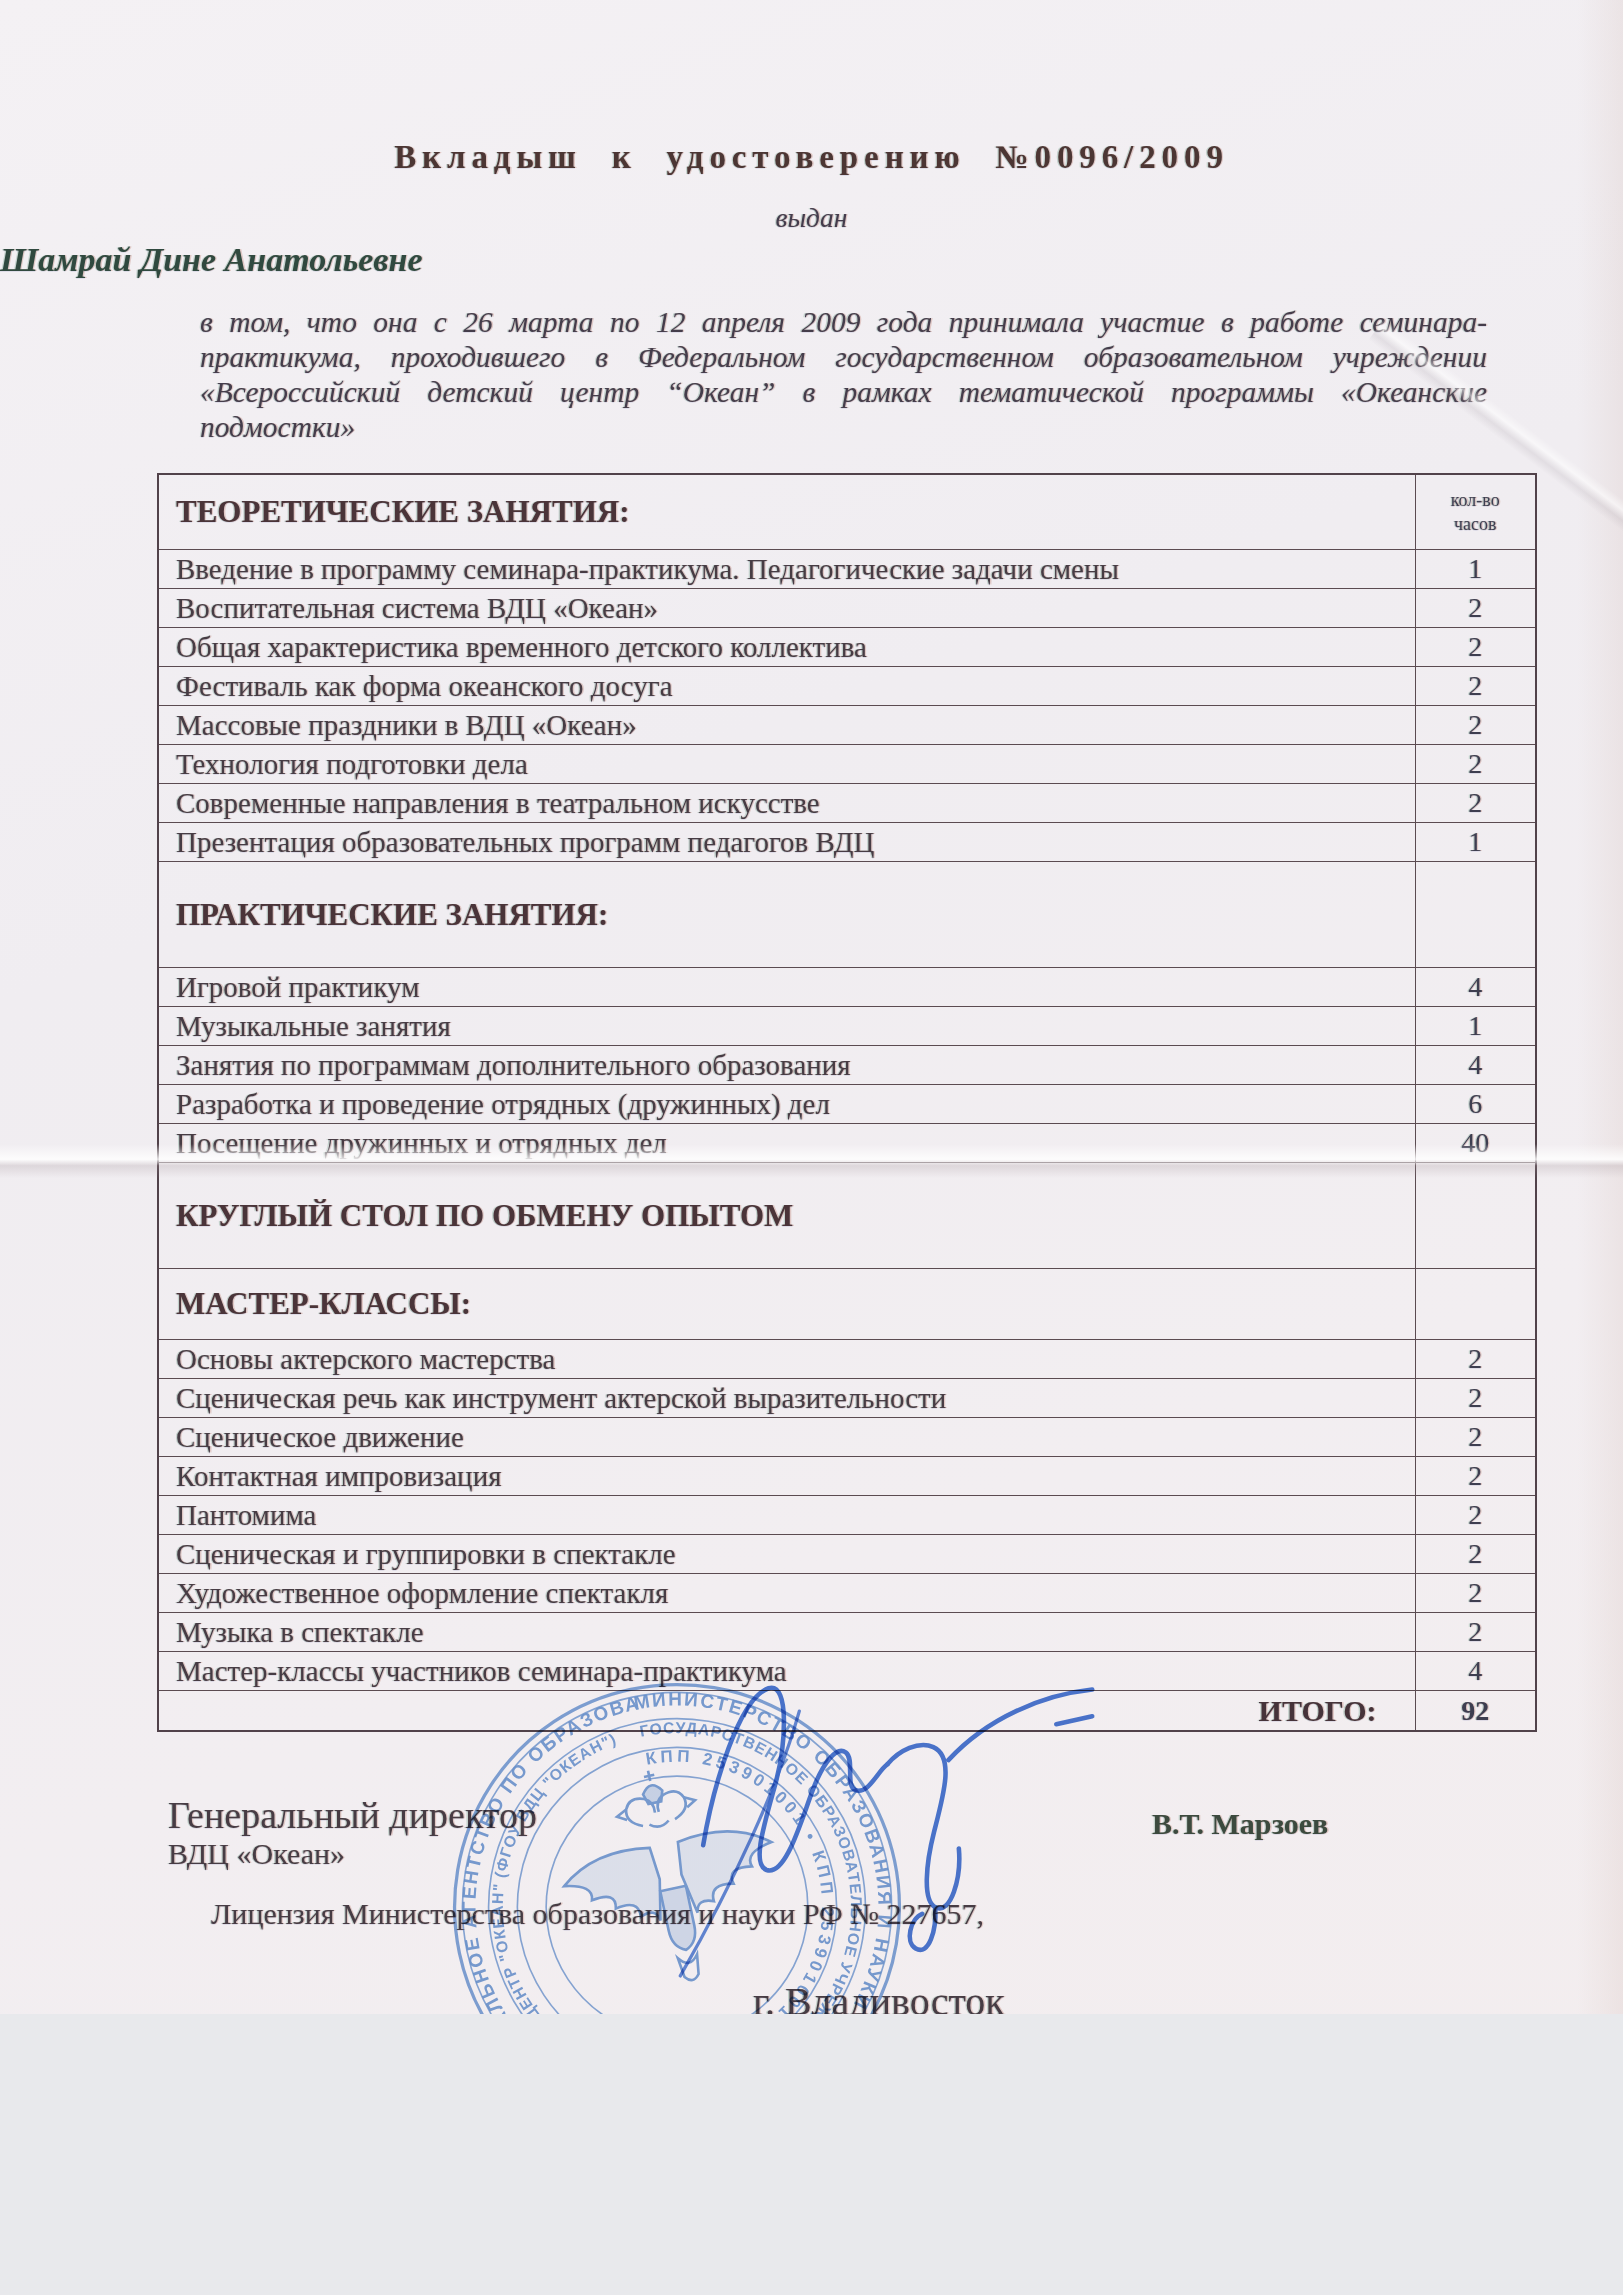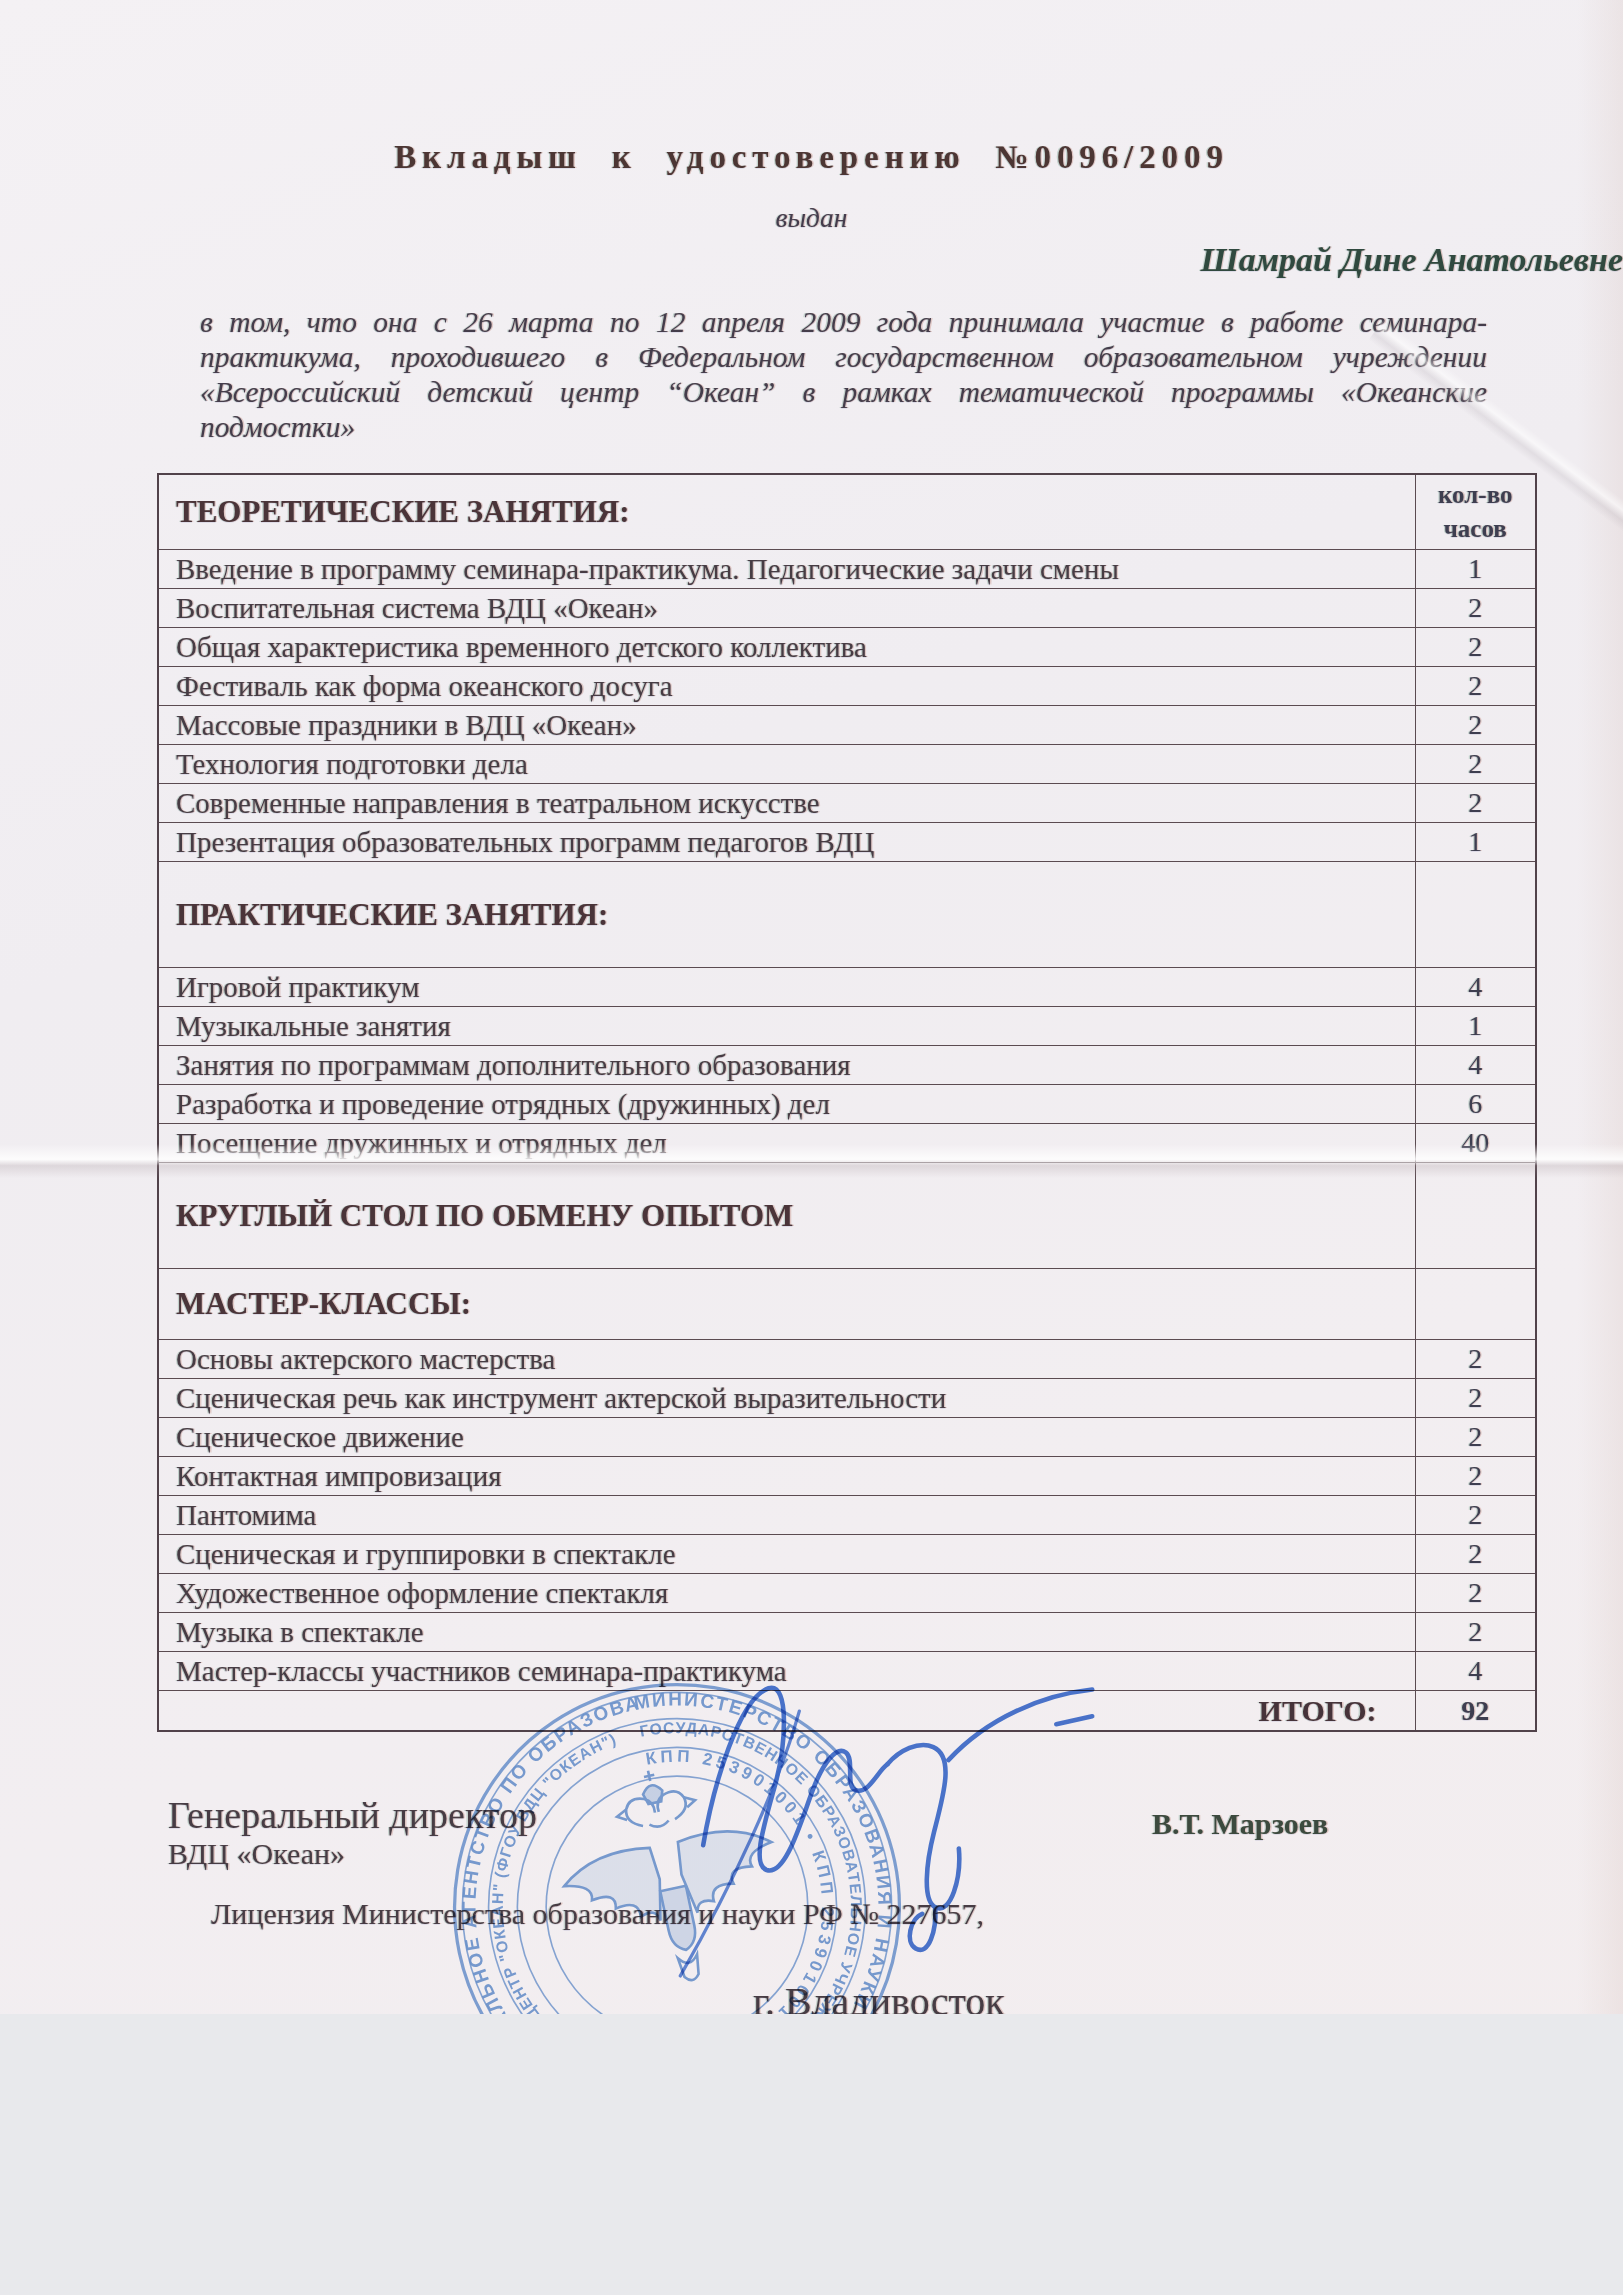--- a/index.html
+++ b/index.html
@@ -13,41 +13,41 @@
   .crease-h{position:absolute;left:0;top:1144px;width:1623px;height:34px;pointer-events:none;
          background:linear-gradient(180deg,rgba(255,255,255,0) 0%,rgba(255,255,255,.85) 45%,rgba(165,150,156,.26) 64%,rgba(255,255,255,0) 100%);}
   .crease-d{position:absolute;right:-59px;top:419px;width:340px;height:26px;transform:rotate(37deg);pointer-events:none;
          background:linear-gradient(180deg,rgba(255,255,255,0),rgba(255,255,255,.55),rgba(150,140,150,.16),rgba(255,255,255,0));}
 
   .ink{color:#473c44;text-shadow:1.3px 0 0 rgba(158,62,40,.22),-1.3px 0 0 rgba(34,108,72,.22),0 1.3px 0 rgba(52,62,140,.10);}
 
   .title{position:absolute;left:0;top:139px;width:1623px;text-align:center;
          font-size:33px;font-weight:bold;letter-spacing:5.9px;word-spacing:15.7px;color:#4c3634;}
   .issued{position:absolute;left:0;top:202px;width:1623px;text-align:center;font-style:italic;font-size:27.5px;color:#443c4c;}
-  .recipient{position:absolute;left:0;top:241px;width:1623px;text-align:right;
+  .recipient{position:absolute;left:0;top:241px;width:1623px;text-align:left;
          font-style:italic;font-weight:bold;font-size:34px;color:#30493f;}
 
   .paragraph{position:absolute;left:200px;top:305px;width:1287px;font-style:italic;font-size:29.5px;line-height:35px;color:#453d4b;}
   .par-line{text-align:justify;text-align-last:justify;}
   .par-line.last{text-align:justify;text-align-last:left;}
 
   .table-wrap{position:absolute;left:157px;top:473px;width:1378px;}
   table.hours{border-collapse:collapse;width:100%;table-layout:fixed;border:2.6px solid #51424a;}
   table.hours td{border:1.3px solid #5b4b51;overflow:hidden;}
   .label-cell{padding-left:17px;padding-right:14.4px;font-size:29px;}
   .hours-cell{text-align:center;font-size:28px;color:#3e3e50;}
   .row-section-first td{height:72px;}
   .row-item td{height:36px;}
   .row-section-tall td{height:103px;}
   .row-item-tall td{height:73px;}
   .row-section td{height:68px;}
   .row-total td{height:37px;}
   .row-section-first .label-cell,.row-section .label-cell,.row-section-tall .label-cell{
          font-weight:bold;font-size:31px;color:#4a3439;}
-  .hours-header{font-size:25px;line-height:1.35;font-weight:bold;}
+  .hours-header{font-size:18px;line-height:1.35;font-weight:normal;}
   .row-item-tall .label-cell{vertical-align:top;padding-top:5.2px;line-height:37px;}
   .row-item-tall .hours-cell{vertical-align:top;padding-top:9.2px;}
   .row-item-tall .just-line{text-align:justify;text-align-last:justify;}
   .row-total .label-cell{text-align:right;font-weight:bold;font-size:30px;padding-right:38px;color:#46333a;}
   .row-total .hours-cell{font-weight:bold;}
 
   .f-dir1{position:absolute;left:168px;top:1793px;font-size:38px;}
   .f-dir2{position:absolute;left:168px;top:1837px;font-size:30px;}
   .f-name{position:absolute;left:1152px;top:1807px;font-size:30px;font-weight:bold;color:#3c4a3e;}
   .f-lic1{position:absolute;left:211px;top:1897px;font-size:30px;}

